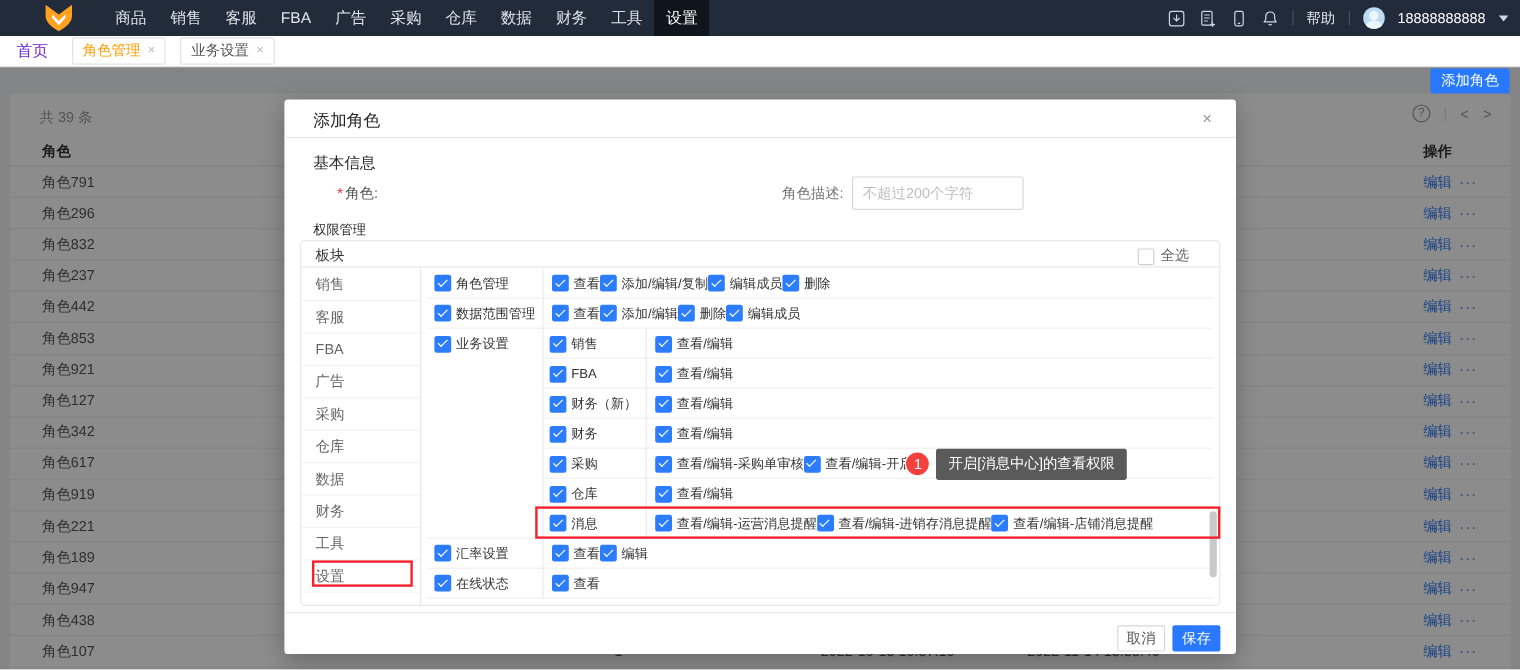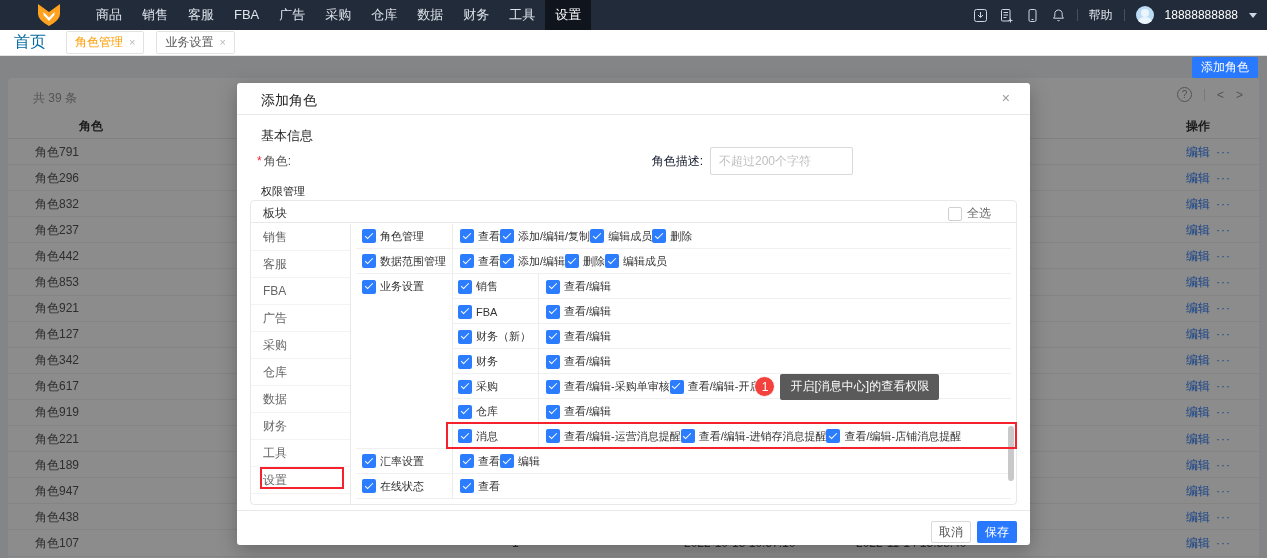--- a/index.html
+++ b/index.html
@@ -17,60 +17,60 @@
   .nav-sep { width:1px; height:12px; background:#46505f; }
   .nav-help { font-size:12px; color:#dfe4ec; }
   .avatar { width:18px; height:18px; border-radius:50%; background:#bcdcf5; position:relative; overflow:hidden; }
   .avatar:before { content:""; position:absolute; left:5px; top:3px; width:8px; height:8px; border-radius:50%; background:#eaf5fd; }
   .avatar:after { content:""; position:absolute; left:2px; top:11px; width:14px; height:10px; border-radius:50%; background:#eaf5fd; }
   .account { font-size:12px; color:#fff; }
   .caret { width:0; height:0; border-left:4px solid transparent; border-right:4px solid transparent; border-top:5px solid #cfd6e2; }
 
   
   .tabbar { position:absolute; top:30px; left:0; right:0; height:26px; background:#fff; border-bottom:1px solid #e4e4e4; display:flex; align-items:center; padding-left:14px; z-index:5; }
-  .tab-plain { font-size:16px; color:#0369a1; margin-right:20px; cursor:pointer; }
+  .tab-plain { font-size:13px; color:#6d28d9; margin-right:20px; cursor:pointer; }
   .tab-card { display:flex; align-items:center; gap:6px; border:1px solid #e2e2e2; border-radius:2px; padding:2px 8px; margin-right:12px; font-size:12px; color:#555; background:#fff; cursor:pointer; }
   .tab-card.active { color:#ff9c00; }
   .tab-x { color:#b8b8b8; font-size:11px; line-height:1; }
 
   
   .content-panel { position:absolute; left:8px; right:8px; top:78px; bottom:0; background:#fff; border-radius:4px 4px 0 0; }
   .panel-total { position:absolute; top:12px; left:25px; font-size:12px; color:#999; }
   .panel-icons { position:absolute; top:9px; right:16px; display:flex; align-items:center; gap:12px; color:#999; }
   .qmark { width:15px; height:15px; border:1px solid #999; border-radius:50%; font-size:10px; display:flex; align-items:center; justify-content:center; }
   .pg-sep { width:1px; height:12px; background:#ddd; }
   .chev { font-size:12px; color:#999; cursor:pointer; }
   .thead { position:absolute; top:34px; left:0; right:0; height:27px; border-bottom:1px solid #ececec; }
-  .th-role { position:absolute; left:27px; top:6px; font-size:12px; font-weight:bold; color:#333;margin-left:44px; }
+  .th-role { position:absolute; left:27px; top:6px; font-size:12px; font-weight:bold; color:#333; }
   .th-action { position:absolute; left:1178px; top:6px; font-size:12px; font-weight:bold; color:#333; }
   .rows { position:absolute; top:61px; left:0; right:0; }
   .role-row { height:26.1px; border-bottom:1px solid #f0f0f0; position:relative; font-size:12px; color:#555; }
   .rr-name { position:absolute; left:27px; top:50%; transform:translateY(-50%); }
   .rr-edit { position:absolute; left:1178px; top:50%; transform:translateY(-50%); color:#2d7cf7; cursor:pointer; }
   .rr-more { position:absolute; left:1208px; top:50%; transform:translateY(-50%); color:#2d7cf7; letter-spacing:1px; cursor:pointer; }
   .rr-c1 { position:absolute; left:504px; top:50%; transform:translateY(-50%); }
   .rr-c2 { position:absolute; left:676px; top:50%; transform:translateY(-50%); }
   .rr-c3 { position:absolute; left:848px; top:50%; transform:translateY(-50%); }
 
   .add-role-btn { position:absolute; top:57px; right:9px; height:21px; padding:0 9px; background:#2879ff; color:#fff; font-size:12px; border:none; border-radius:2px; z-index:60; display:flex; align-items:center; cursor:pointer; font-family:inherit; }
 
   .overlay { position:absolute; left:0; top:56px; right:0; bottom:0; background:rgba(0,0,0,0.45); z-index:50; }
 
   
   .modal { position:absolute; left:237px; top:83px; width:793px; height:462px; background:#fff; border-radius:3px; box-shadow:0 6px 20px rgba(0,0,0,.25); z-index:100; font-size:12px; color:#555; }
   .m-header { position:absolute; top:0; left:0; right:0; height:32px; border-bottom:1px solid #e8e8e8; }
   .m-title { position:absolute; left:24px; top:9px; font-size:14px; color:#262626; }
   .m-close { position:absolute; right:20px; top:8px; font-size:14px; color:#999; cursor:pointer; line-height:1; }
   .sec-basic { position:absolute; top:44px; left:24px; font-size:13px; color:#262626; }
-  .lbl-role { position:absolute; top:64px; left:20px; width:48px; text-align:left; line-height:28px; color:#555; }
+  .lbl-role { position:absolute; top:64px; left:30px; width:48px; text-align:right; line-height:28px; color:#555; }
   .star { color:#f5222d; margin-right:2px; }
   .m-input { position:absolute; top:64px; height:28px; border:1px solid #d9d9d9; border-radius:2px; padding:0 8px; font-size:12px; color:#333; font-family:inherit; outline:none; }
   .m-input::placeholder { color:#bfbfbf; }
   .input-role { left:81px; width:202px; }
-  .lbl-desc { position:absolute; top:64px; left:400px; width:66px; text-align:right; line-height:28px; color:#0f172a; }
+  .lbl-desc { position:absolute; top:64px; left:400px; width:66px; text-align:right; line-height:28px; color:#737373; }
   .input-desc { left:473px; width:143px; }
   .sec-perm { position:absolute; top:101px; left:24px; font-size:11px; color:#262626; }
 
   .pp { position:absolute; left:13px; top:117px; width:767px; height:305px; border:1px solid #e8e8e8; border-radius:4px; }
   .pp-header { position:absolute; top:0; left:0; right:0; height:22px; border-bottom:1px solid #e8e8e8; }
   .pp-header-label { position:absolute; left:12px; top:4px; color:#333; }
   .selall { position:absolute; right:25px; top:4px; display:flex; align-items:center; gap:5px; color:#666; cursor:pointer; }
   .pp-side { position:absolute; top:23px; left:0; width:100px; bottom:0; border-right:1px solid #e8e8e8; overflow:hidden; }
   .side-tab { height:27px; line-height:26px; padding-left:12px; color:#666; border-bottom:1px solid #f3f3f3; font-size:12px; cursor:pointer; }
   .annot-settings { position:absolute; left:9px; top:266px; width:84px; height:22px; border:2px solid #f5222d; z-index:6; pointer-events:none; }

